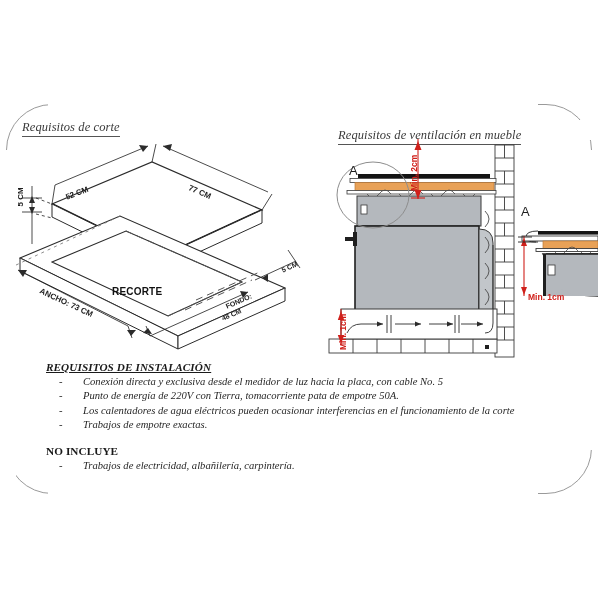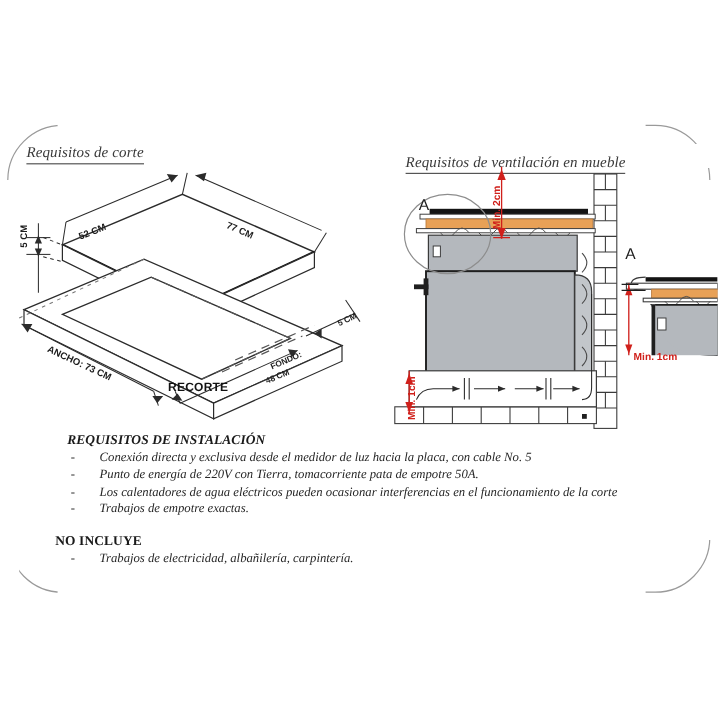--- a/index.html
+++ b/index.html
@@ -103,22 +103,23 @@
     left: 46px;
     top: 361px;
     width: 520px;
   }
   .req-head {
     font-family: "Liberation Serif", serif;
     font-style: italic;
     font-weight: bold;
     font-size: 11.2px;
     color: #1a1a1a;
+    text-decoration: underline;
     letter-spacing: .1px;
-    margin: 0 0 2px 10px;
+    margin: 0 0 2px 0;
   }
   .req-head2 {
     font-family: "Liberation Serif", serif;
     font-weight: bold;
     font-size: 11.2px;
     color: #1a1a1a;
     letter-spacing: .1px;
     margin: 0 0 2px 0px;
   }
   ul.req-list {
@@ -232,21 +233,21 @@
   <div class="dim" style="left:189px; top:183px; transform: rotate(23deg);">77 CM</div>
 
   <div class="dim dim-sm" style="left:282px; top:267px; transform: rotate(-25deg);">5 CM</div>
 
   <div class="dim" style="left:40px; top:286px; transform: rotate(25deg);">ANCHO: 73 CM</div>
 
   <div class="dim dim-sm" style="left:226px; top:303px; transform: rotate(-23deg);">FONDO:</div>
 
   <div class="dim dim-sm" style="left:222px; top:315px; transform: rotate(-23deg);">48 CM</div>
 
-  <div class="recorte" style="left:140px; top:286px;margin-top:32px;">RECORTE</div>
+  <div class="recorte" style="left:112px; top:286px;">RECORTE</div>
 
   <div class="sec-title" id="title-vent">Requisitos de ventilación en mueble</div>
 
   <svg class="diagram" id="vent-diagram" viewBox="0 0 275 225">
 
     <g stroke="#3a3a3a" stroke-width=".9" fill="#ffffff">
       <rect x="170" y="12" width="19" height="212"></rect>
       <g>
         <line x1="170" y1="25" x2="189" y2="25"></line>
         <line x1="170" y1="38" x2="189" y2="38"></line>

